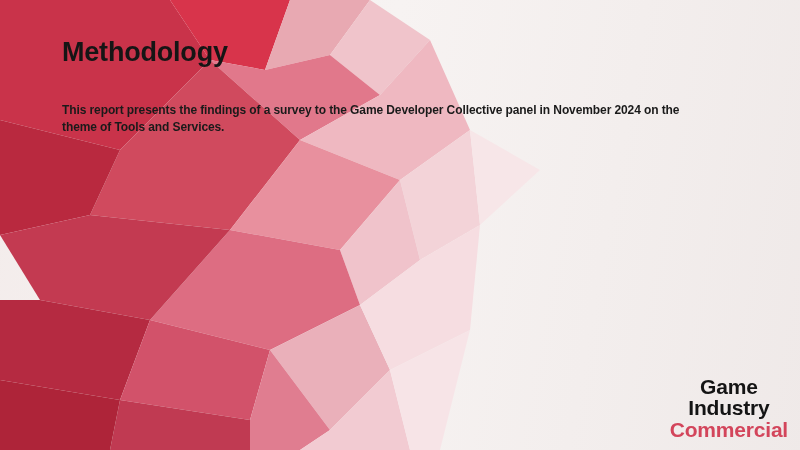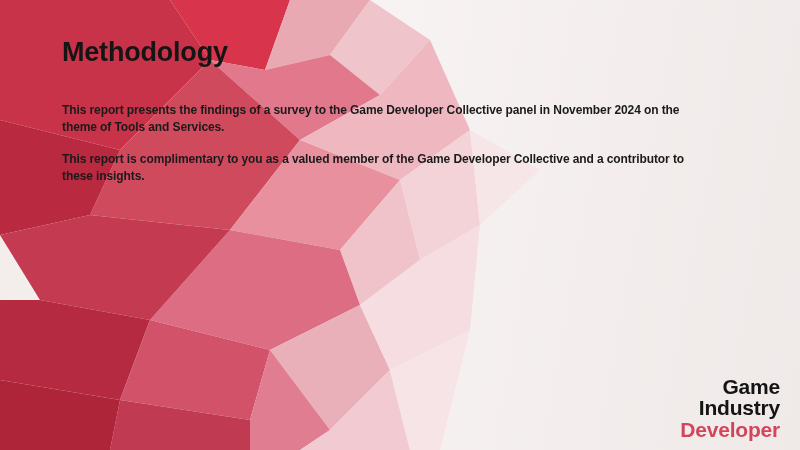--- a/index.html
+++ b/index.html
@@ -50,23 +50,23 @@
     line-height: 1.42;
     margin: 0 0 15px 0;
     max-width: 655px;
     letter-spacing: -0.1px;
   }
   .para:last-child {
     margin-bottom: 0;
   }
   .logo {
     position: absolute;
-    right: 32px;
+    right: 24px;
     bottom: 10px;
-    text-align: right;
+    text-align: center;
     line-height: 1.02;
   }
   .logo-line1, .logo-line2 {
     font-size: 21px;
     font-weight: bold;
     color: #141414;
     display: block;
     letter-spacing: -0.2px;
   }
   .logo-line3 {
@@ -111,22 +111,21 @@
       <polygon points="330,430 390,370 410,450 300,450" fill="#f2cbd2"></polygon>
       <polygon points="360,305 420,260 480,225 470,330 390,370" fill="#f6dde1"></polygon>
       <polygon points="390,370 470,330 440,450 410,450" fill="#f7e4e7"></polygon>
       <polygon points="470,130 480,225 540,170" fill="#f7e6e8"></polygon>
     </g>
   </svg>
 
   <div class="content">
     <h1 class="title">Methodology</h1>
     <p class="para">This report presents the findings of a survey to the Game Developer Collective panel in November 2024 on the theme of Tools and Services.</p>
-    <p class="para">This report is complimentary to you as a valued member of the Game Developer Collective and a contributor to these insights.</p>
   </div>
 
   <div class="logo">
     <span class="logo-line1">Game</span>
     <span class="logo-line2">Industry</span>
-    <span class="logo-line3">Developer</span>
+    <span class="logo-line3">Commercial</span>
   </div>
 
 </div>
 
 </body></html>

